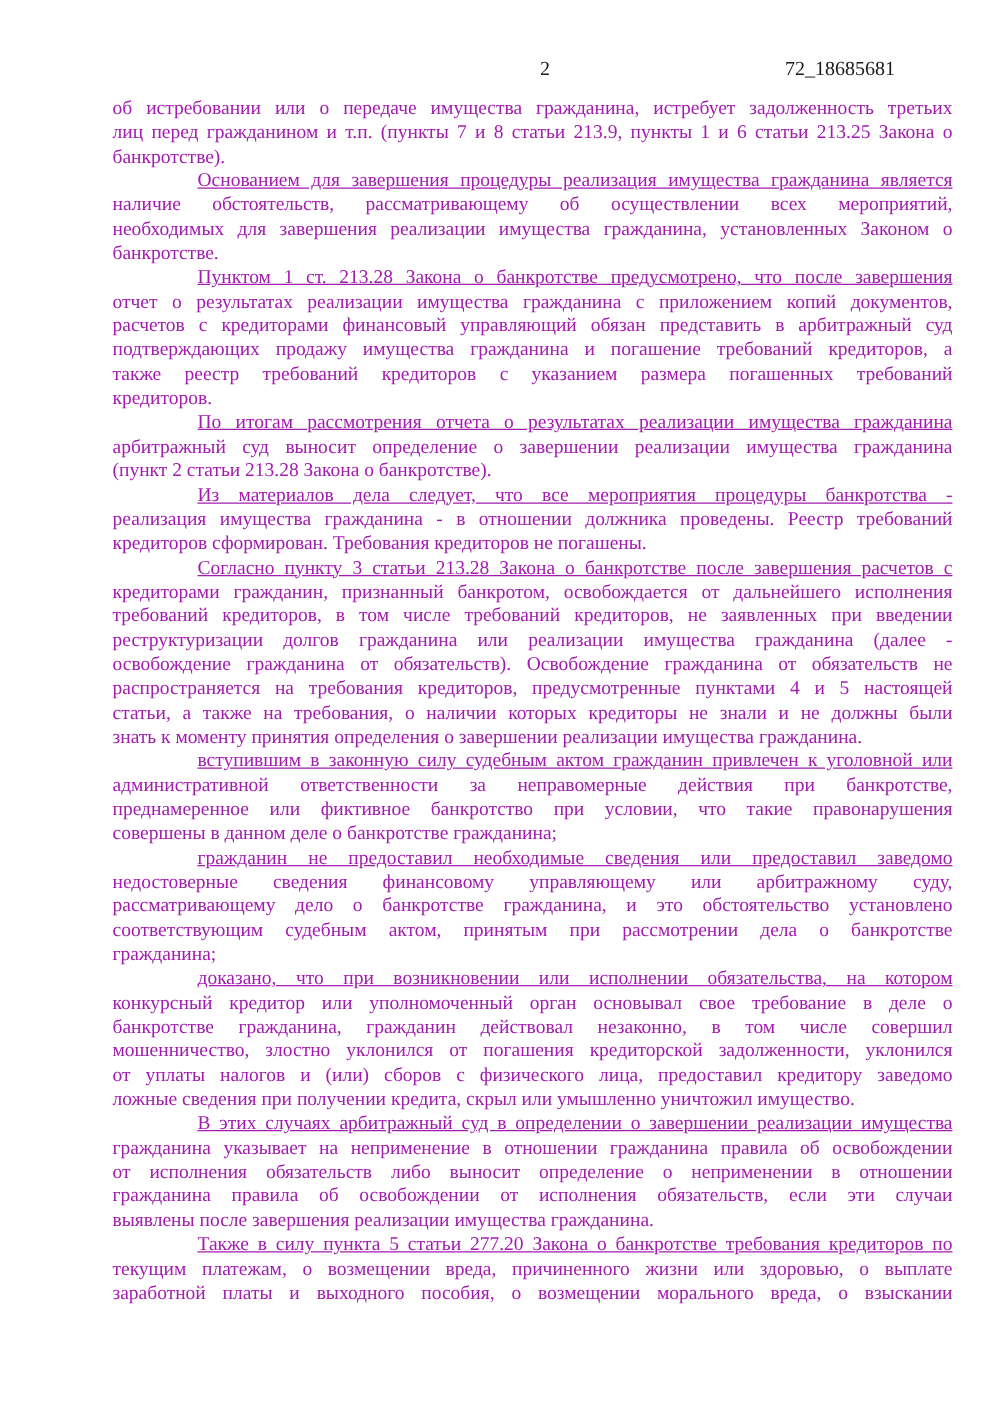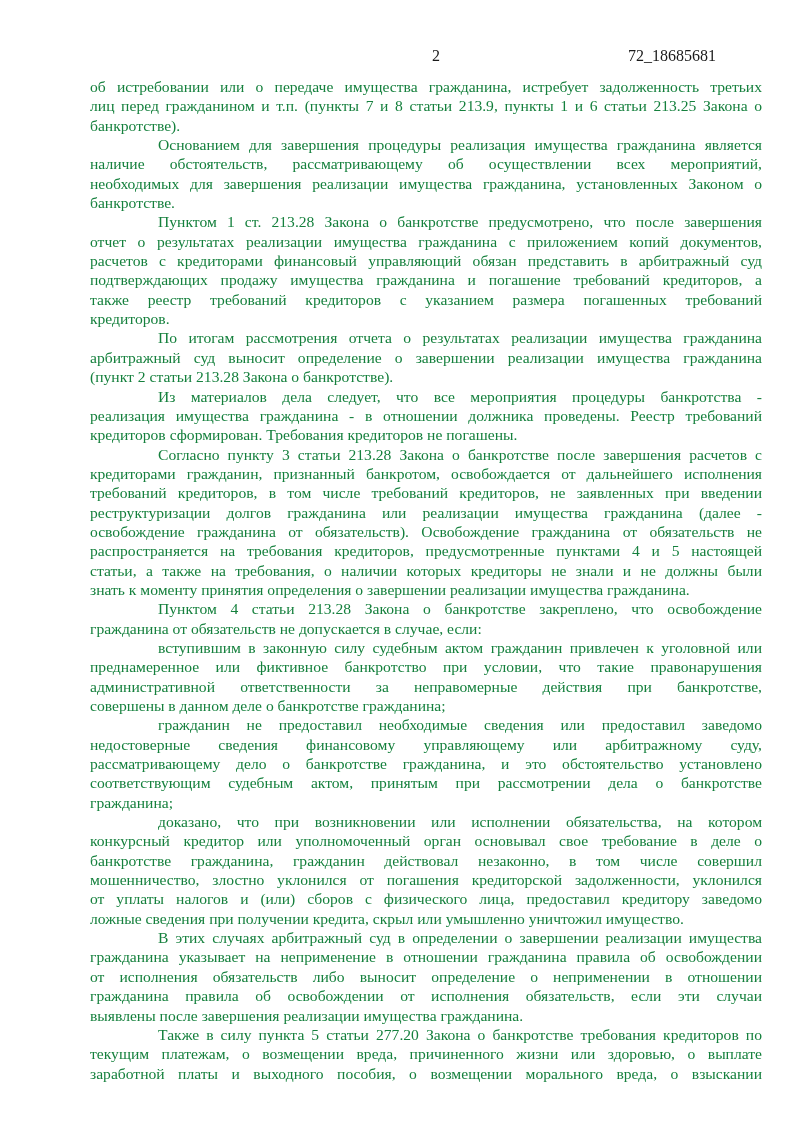--- a/index.html
+++ b/index.html
@@ -1,24 +1,24 @@
 <!DOCTYPE html>
 <html><head>
 <meta charset="utf-8">
 <style>
   html, body { margin: 0; padding: 0; background: #ffffff; }
   body { width: 800px; height: 1131px; position: relative; overflow: hidden; }
   .page { position: absolute; left: 0; top: 0; width: 800px; height: 1131px; background: #fff; }
   .hdr { position: absolute; top: 47px; font-family: "Liberation Serif", serif; font-size: 16px; color: #1a1a1a; line-height: 18px; }
   .hdr-page { left: 432px; }
   .hdr-code { left: 628px; }
-  .body { position: absolute; left: 90px; top: 77px; width: 672px; font-family: "Liberation Serif", serif; font-size: 15.6px; color: #15803d; }
+  .body { position: absolute; left: 90px; top: 77px; width: 672px; font-family: "Liberation Serif", serif; font-size: 15.6px; color: #a21caf; }
   .ln { height: 19.35px; line-height: 19.35px; white-space: nowrap; text-align: justify; text-align-last: justify; overflow: visible; }
   .ln.last { text-align-last: left; }
-  .ln.ind { padding-left: 68px; }
+  .ln.ind { padding-left: 68px; text-decoration: underline; }
 </style>
 </head>
 <body>
 
 <div class="page">
   <div class="hdr hdr-page">2</div>
   <div class="hdr hdr-code">72_18685681</div>
   <div class="body" id="doc-body">
       <div>
         <div class="ln">об истребовании или о передаче имущества гражданина, истребует задолженность третьих</div>
@@ -53,27 +53,23 @@
         <div class="ln ind">Согласно пункту 3 статьи 213.28 Закона о банкротстве после завершения расчетов с</div>
         <div class="ln">кредиторами гражданин, признанный банкротом, освобождается от дальнейшего исполнения</div>
         <div class="ln">требований кредиторов, в том числе требований кредиторов, не заявленных при введении</div>
         <div class="ln">реструктуризации долгов гражданина или реализации имущества гражданина (далее -</div>
         <div class="ln">освобождение гражданина от обязательств). Освобождение гражданина от обязательств не</div>
         <div class="ln">распространяется на требования кредиторов, предусмотренные пунктами 4 и 5 настоящей</div>
         <div class="ln">статьи, а также на требования, о наличии которых кредиторы не знали и не должны были</div>
         <div class="ln last">знать к моменту принятия определения о завершении реализации имущества гражданина.</div>
       </div>
       <div>
-        <div class="ln ind">Пунктом 4 статьи 213.28 Закона о банкротстве закреплено, что освобождение</div>
-        <div class="ln last">гражданина от обязательств не допускается в случае, если:</div>
-      </div>
-      <div>
         <div class="ln ind">вступившим в законную силу судебным актом гражданин привлечен к уголовной или</div>
+        <div class="ln">административной ответственности за неправомерные действия при банкротстве,</div>
         <div class="ln">преднамеренное или фиктивное банкротство при условии, что такие правонарушения</div>
-        <div class="ln">административной ответственности за неправомерные действия при банкротстве,</div>
         <div class="ln last">совершены в данном деле о банкротстве гражданина;</div>
       </div>
       <div>
         <div class="ln ind">гражданин не предоставил необходимые сведения или предоставил заведомо</div>
         <div class="ln">недостоверные сведения финансовому управляющему или арбитражному суду,</div>
         <div class="ln">рассматривающему дело о банкротстве гражданина, и это обстоятельство установлено</div>
         <div class="ln">соответствующим судебным актом, принятым при рассмотрении дела о банкротстве</div>
         <div class="ln last">гражданина;</div>
       </div>
       <div>

